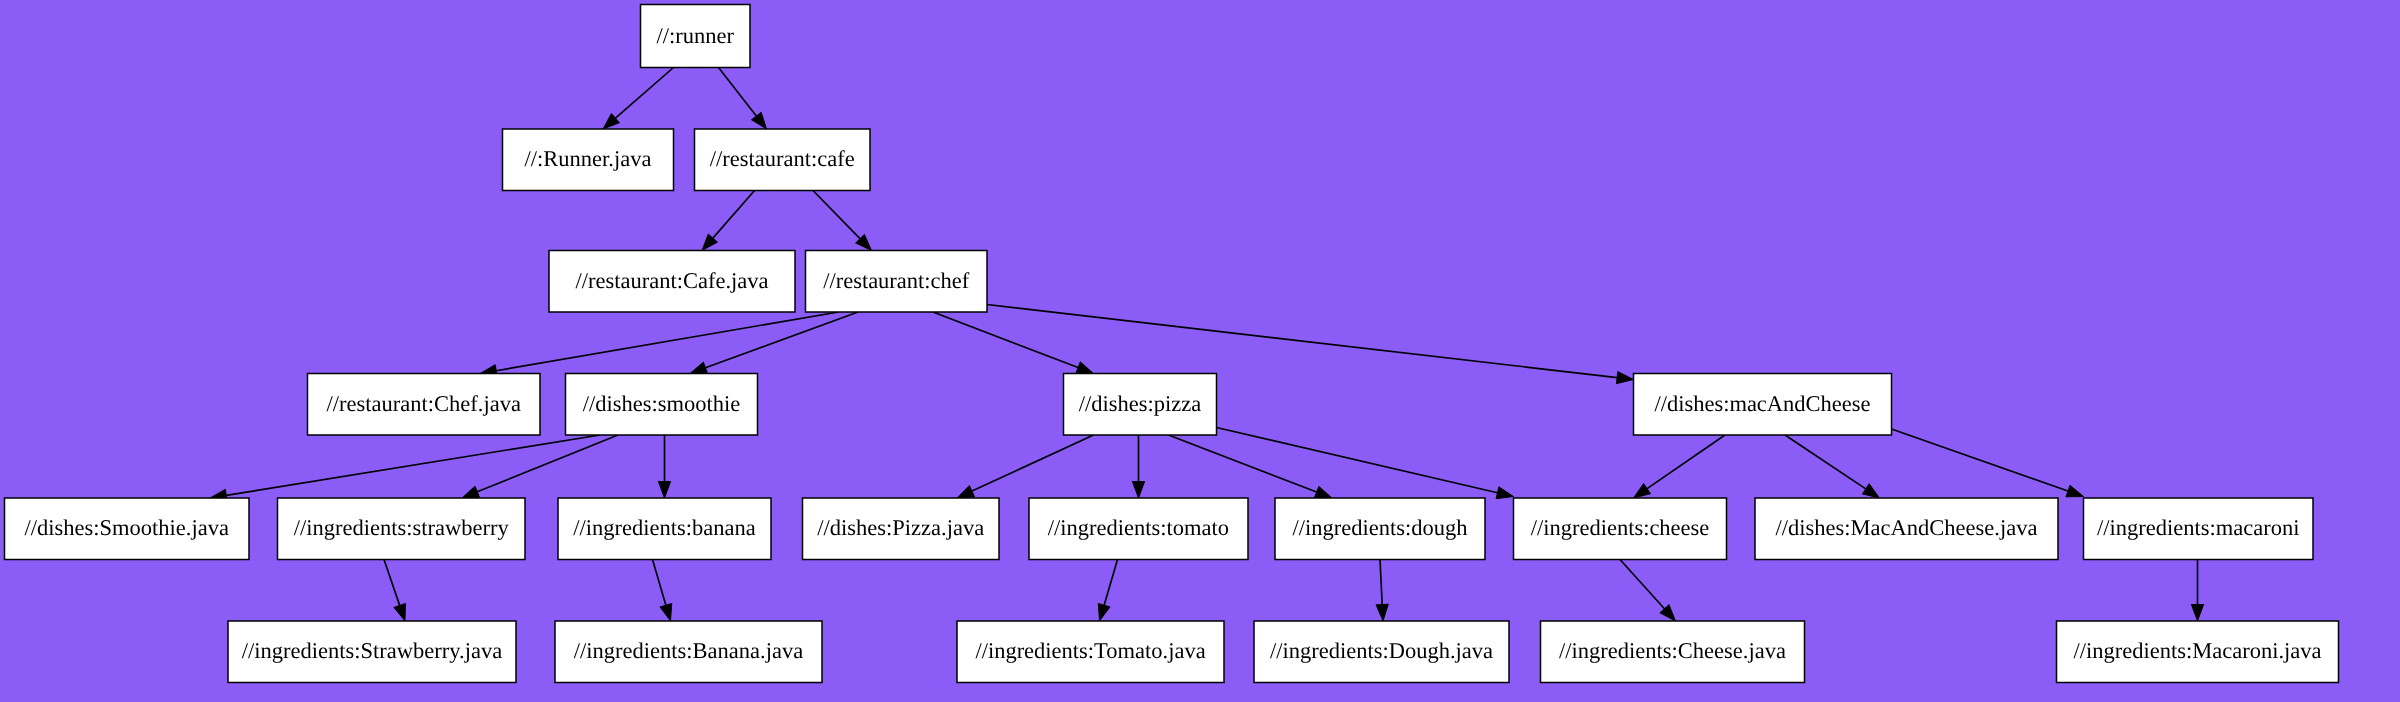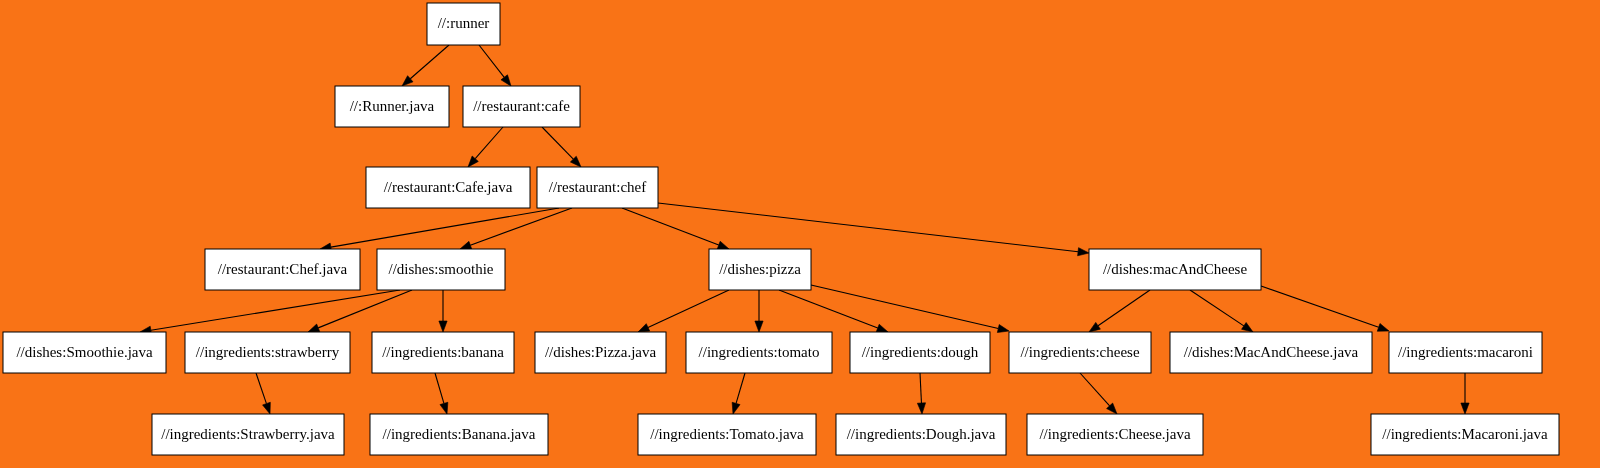--- a/index.html
+++ b/index.html
@@ -4,21 +4,21 @@
 <style>
   html, body {
     margin: 0;
     padding: 0;
     background: #ffffff;
   }
   #graph-root {
     position: relative;
     width: 1600px;
     height: 468px;
-    background: #f97316;
+    background: #8b5cf6;
     font-family: "Liberation Serif", "DejaVu Serif", serif;
     overflow: hidden;
   }
   svg#graph-canvas {
     position: absolute;
     left: 0;
     top: 0;
     width: 1600px;
     height: 468px;
     display: block;

